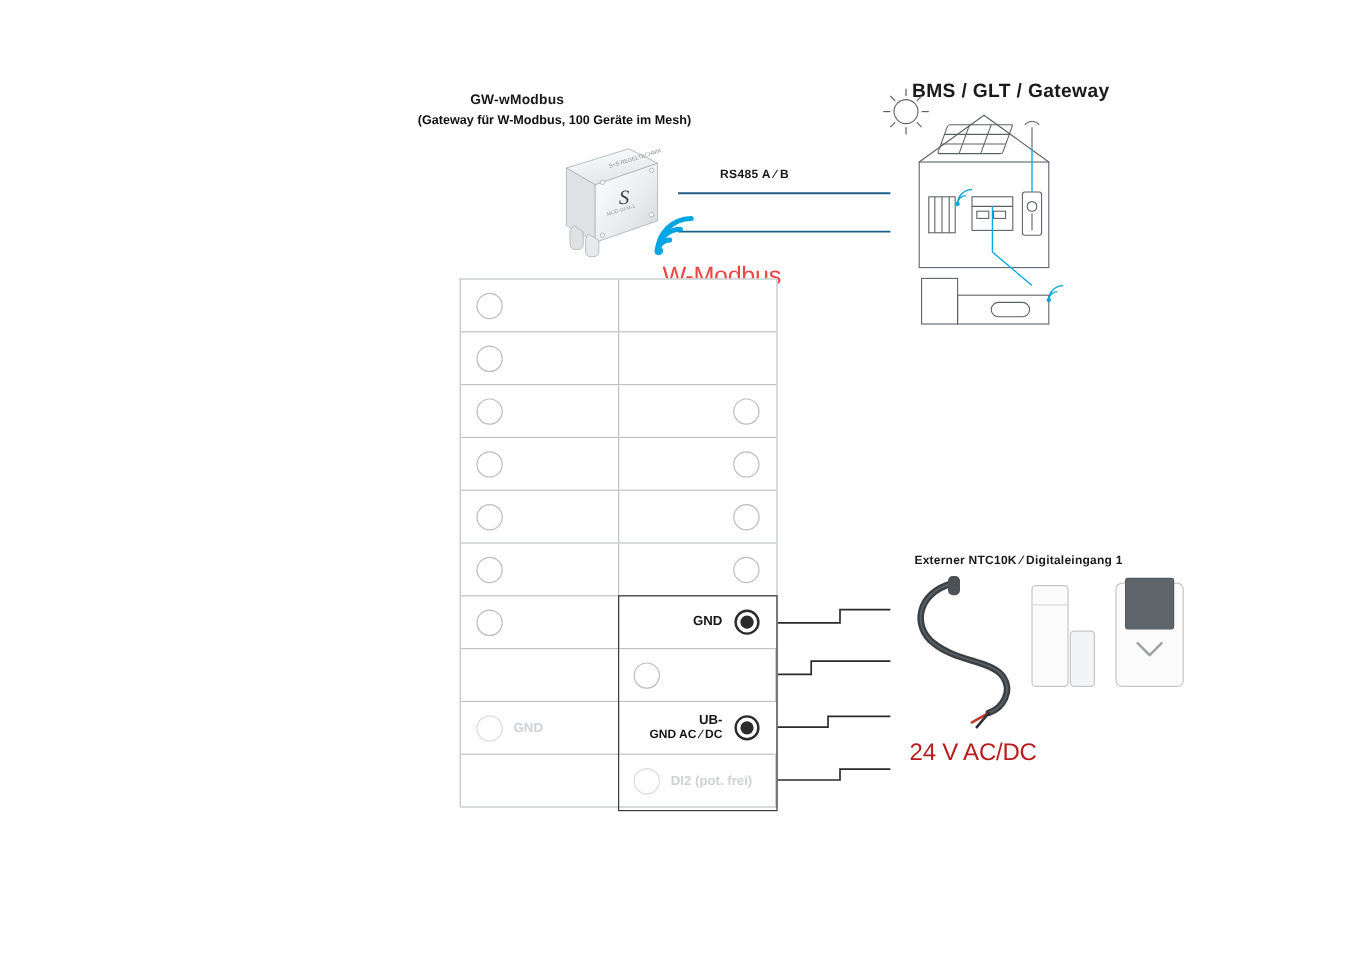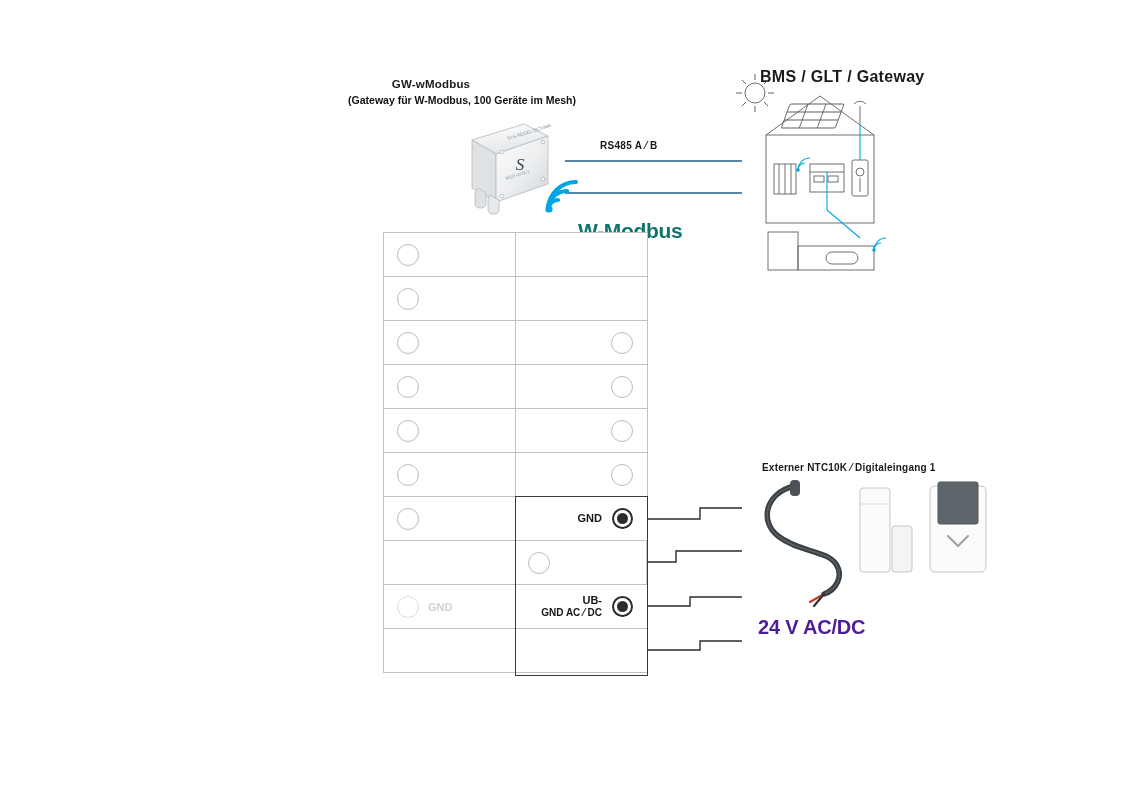--- a/index.html
+++ b/index.html
@@ -40,46 +40,46 @@
   .rs485-label {
     position: absolute;
     left: 600px; top: 140px;
     font-size: 10px; font-weight: bold;
     letter-spacing: 0.3px;
   }
 
   
   .wmodbus-word {
     position: absolute;
-    left: 578px; top: 219px;
+    left: 552px; top: 219px;
     font-size: 21px;
-    font-weight: bold;
+    font-weight: normal;
     letter-spacing: -0.3px;
-    color: #0f766e;
+    color: #ef4444;
   }
 
   
   .bms-title {
     position: absolute;
     left: 760px; top: 68px;
     font-size: 16px; font-weight: bold; letter-spacing: 0.3px;
   }
 
   
   .ntc-title {
     position: absolute;
     left: 762px; top: 462px;
     font-size: 10px; font-weight: bold; letter-spacing: 0.2px;
   }
 
   .volt-label {
     position: absolute;
     left: 758px; top: 616px;
-    font-size: 20px; font-weight: bold; letter-spacing: -0.2px;
-    color: #4c1d95;
+    font-size: 20px; font-weight: normal; letter-spacing: -0.2px;
+    color: #b91c1c;
   }
 
   
   .terminal {
     position: absolute;
     left: 383px; top: 232px;
     width: 265px;
     border: 1px solid #bfc3c6;
     border-bottom: none;
     background: #fff;
@@ -394,20 +394,24 @@
       <div class="tcell-right">
         <span class="lbl">
           <span>UB-</span>
           <span class="sub">GND AC ⁄ DC</span>
         </span>
         <span class="dot-term"></span>
       </div>
     </div>
 
     <div class="trow">
+      <div class="tcell-left">
+        <span class="ring faded"></span>
+        <span class="lbl-left-faded">DI2 (pot. frei)</span>
+      </div>
     </div>
   </div>
 
   <div class="group-outline"></div>
 
   <div style="position:absolute;left:752px;top:478px;width:260px;height:130px;">
     <svg width="260" height="130" viewBox="0 0 260 130">
 
       <g fill="none">
         <path d="M42,8 C12,16 8,44 26,58 C46,74 74,72 84,86 C92,98 84,112 72,116" stroke="#3a3f44" stroke-width="5.5" stroke-linecap="round"></path>

